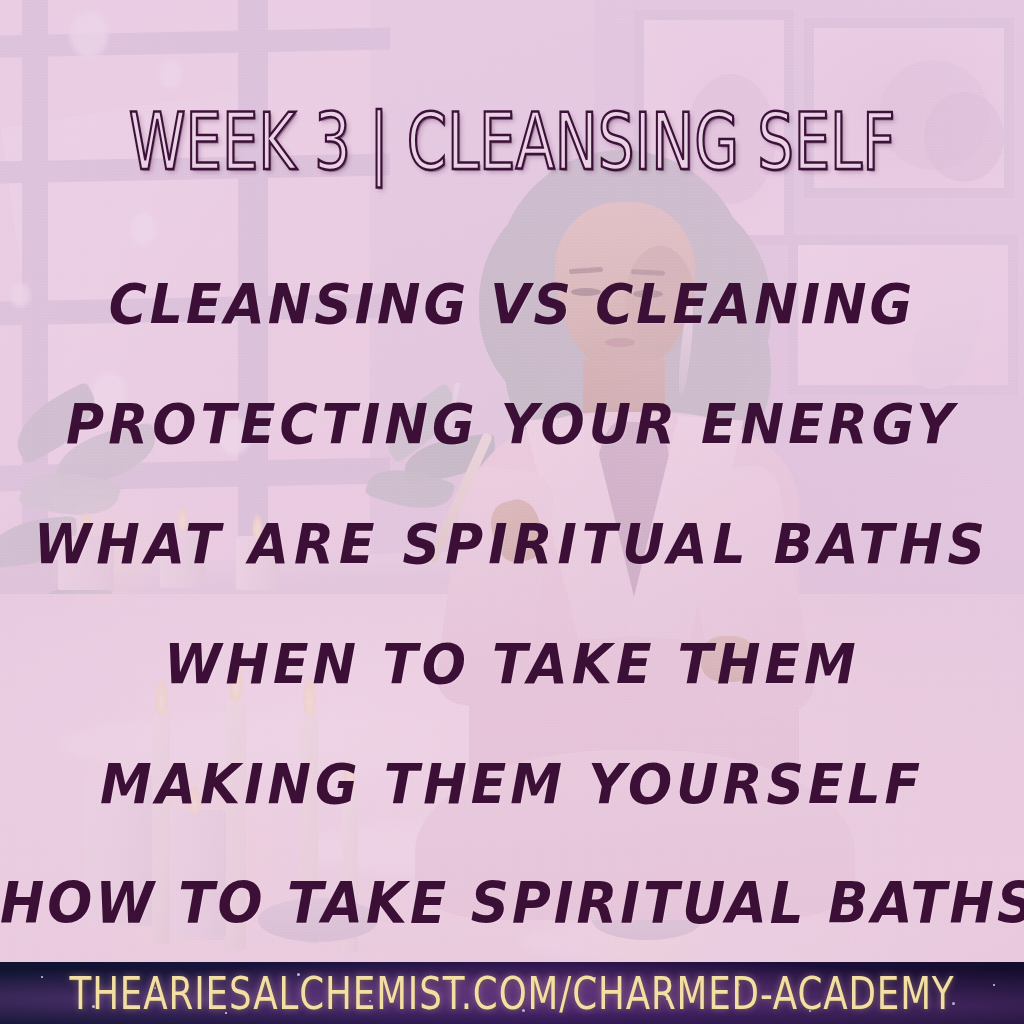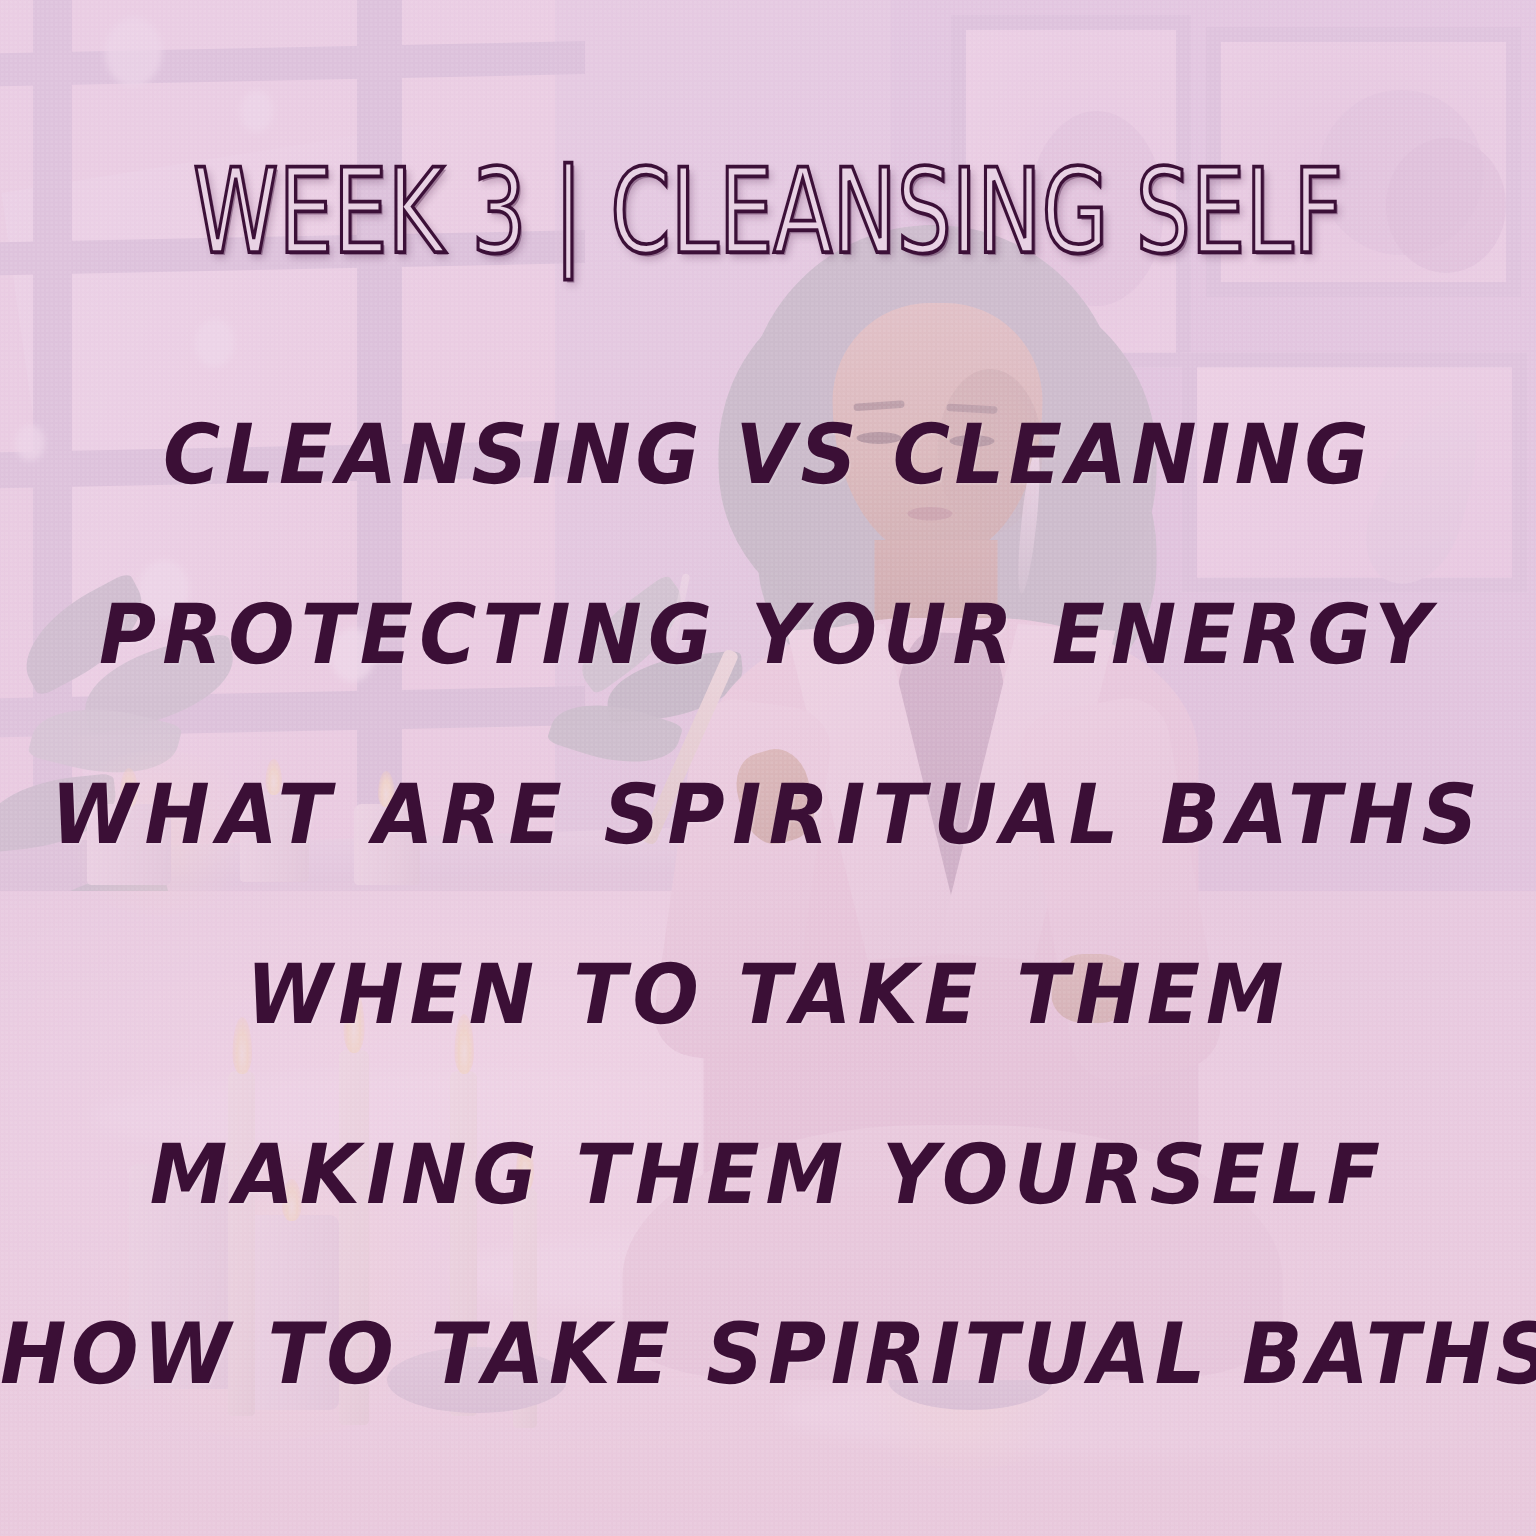--- a/index.html
+++ b/index.html
@@ -421,14 +421,34 @@
       <div class="line l1">CLEANSING VS CLEANING</div>
       <div class="line l2">PROTECTING YOUR ENERGY</div>
       <div class="line l3">WHAT ARE SPIRITUAL BATHS</div>
       <div class="line l4">WHEN TO TAKE THEM</div>
       <div class="line l5">MAKING THEM YOURSELF</div>
       <div class="line l6">HOW TO TAKE SPIRITUAL BATHS</div>
     </div>
 
   </div>
 
+  <div class="footer">
+    <div class="stars">
+      <div class="star" style="left:4%;top:22%;width:2px;height:2px;opacity:.8;"></div>
+      <div class="star" style="left:9%;top:70%;width:3px;height:3px;opacity:.7;"></div>
+      <div class="star" style="left:15%;top:40%;width:2px;height:2px;opacity:.6;"></div>
+      <div class="star" style="left:22%;top:80%;width:2px;height:2px;opacity:.85;"></div>
+      <div class="star" style="left:29%;top:18%;width:3px;height:3px;opacity:.7;"></div>
+      <div class="star" style="left:36%;top:62%;width:2px;height:2px;opacity:.6;"></div>
+      <div class="star" style="left:44%;top:30%;width:2px;height:2px;opacity:.8;"></div>
+      <div class="star" style="left:51%;top:76%;width:3px;height:3px;opacity:.65;"></div>
+      <div class="star" style="left:58%;top:24%;width:2px;height:2px;opacity:.7;"></div>
+      <div class="star" style="left:65%;top:58%;width:2px;height:2px;opacity:.8;"></div>
+      <div class="star" style="left:72%;top:34%;width:3px;height:3px;opacity:.6;"></div>
+      <div class="star" style="left:79%;top:78%;width:2px;height:2px;opacity:.75;"></div>
+      <div class="star" style="left:86%;top:28%;width:2px;height:2px;opacity:.7;"></div>
+      <div class="star" style="left:93%;top:64%;width:3px;height:3px;opacity:.65;"></div>
+      <div class="star" style="left:97%;top:36%;width:2px;height:2px;opacity:.8;"></div>
+    </div>
+    <div class="footer-text">THEARIESALCHEMIST.COM/CHARMED-ACADEMY</div>
+  </div>
 
 </div>
 
 </body></html>

